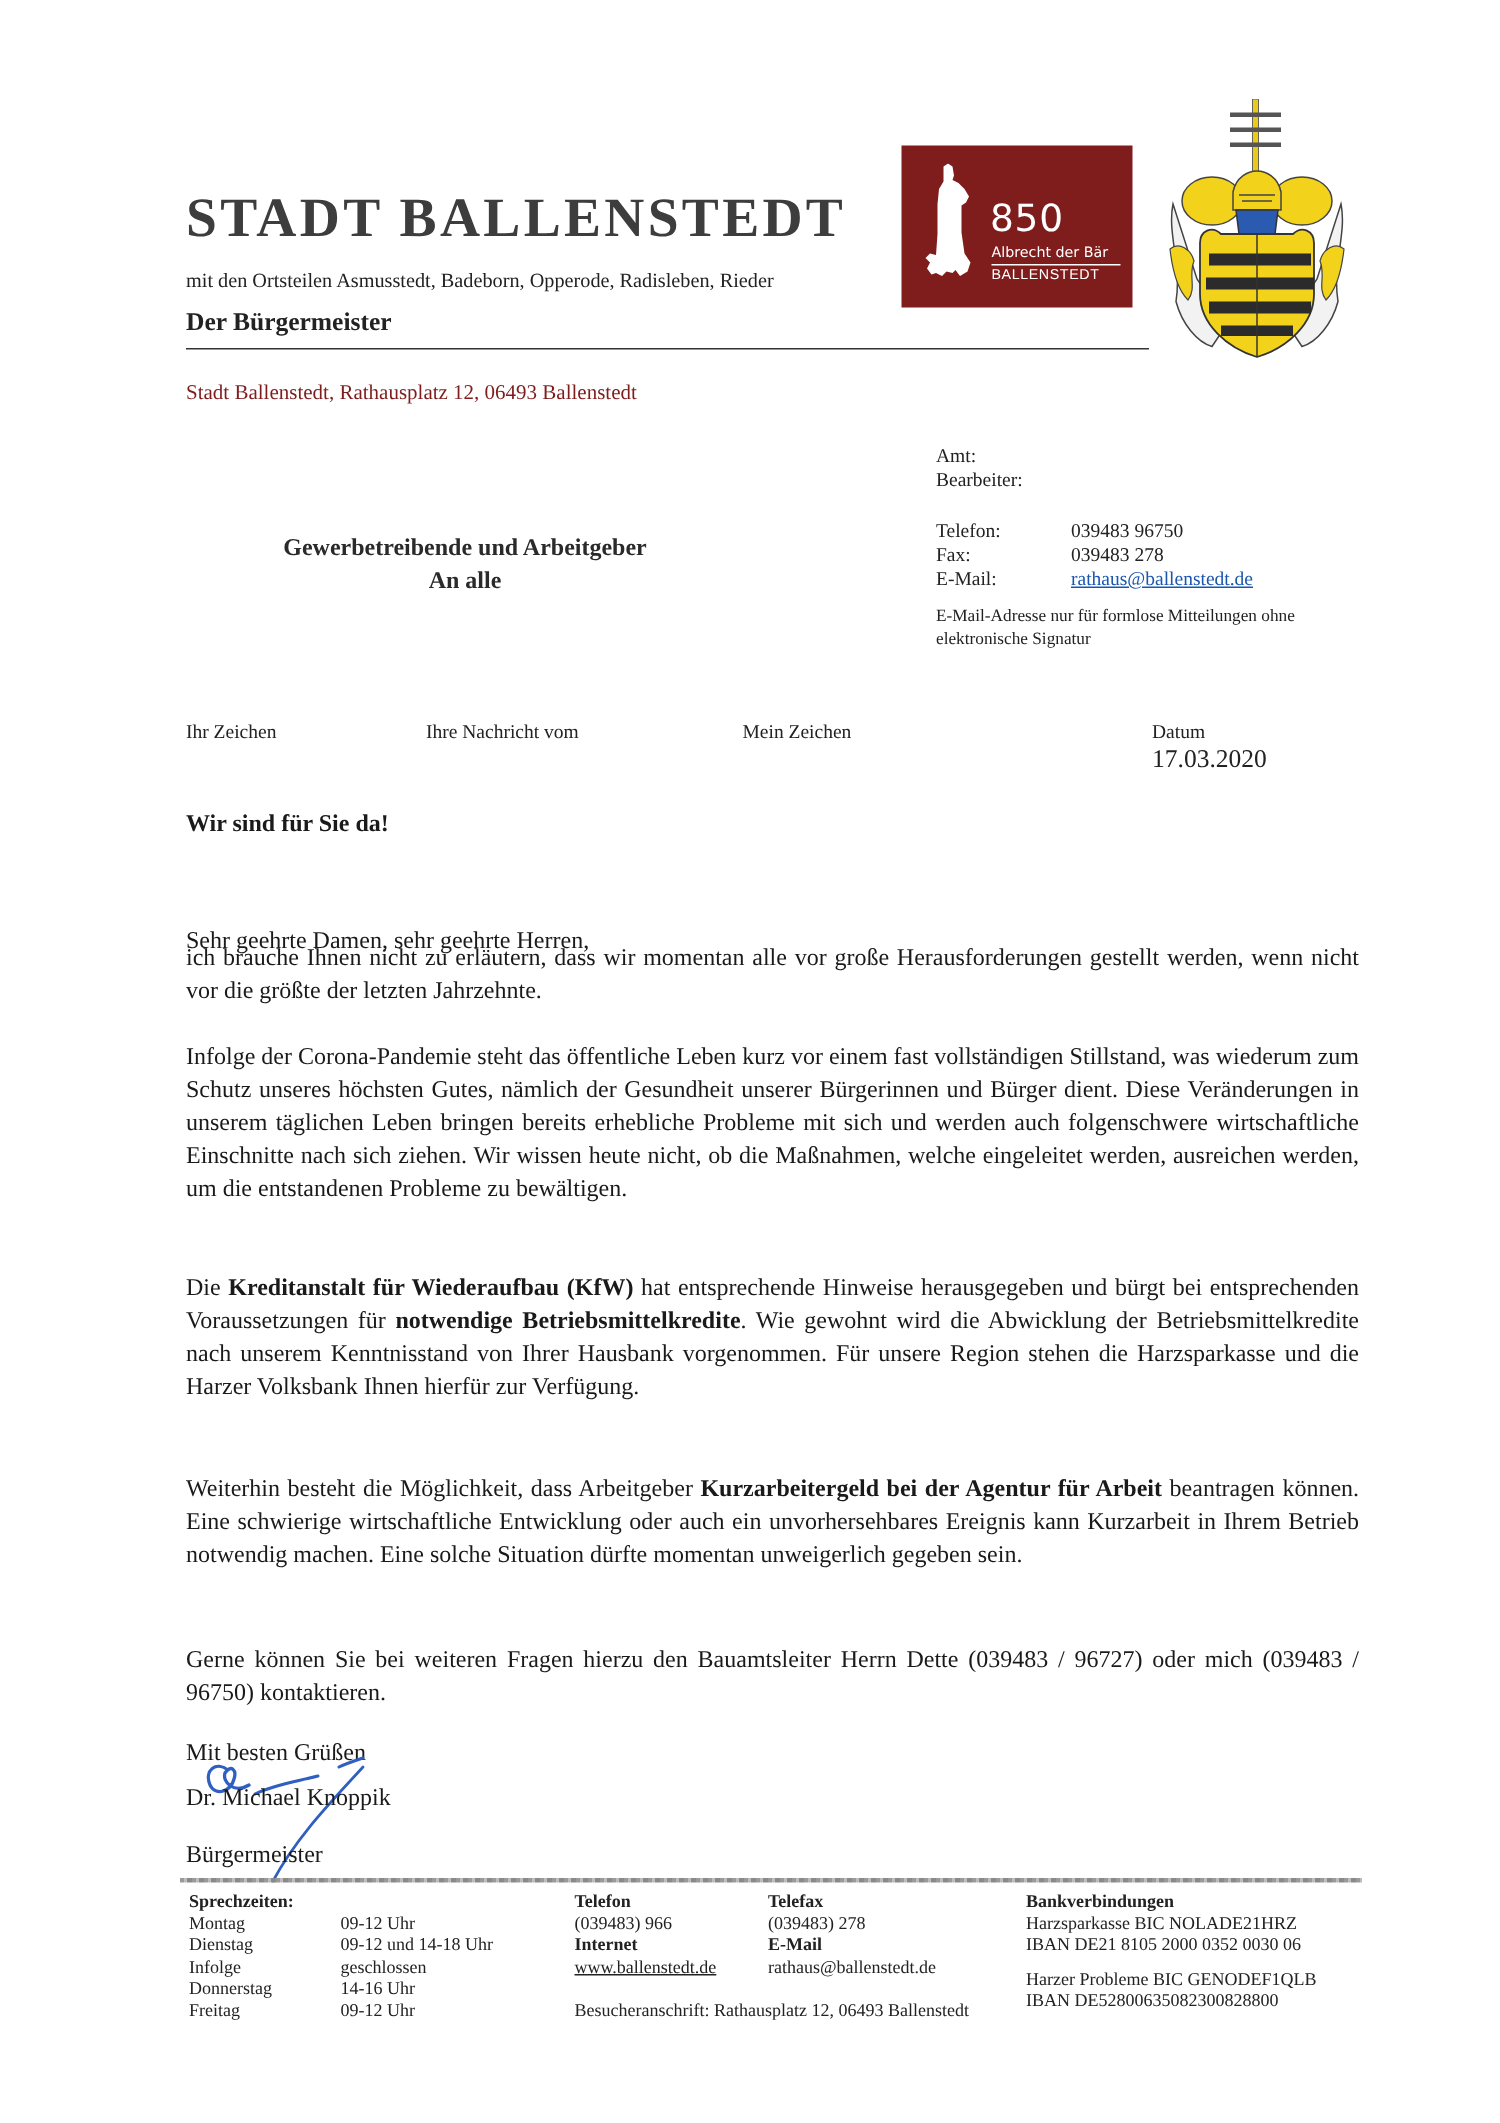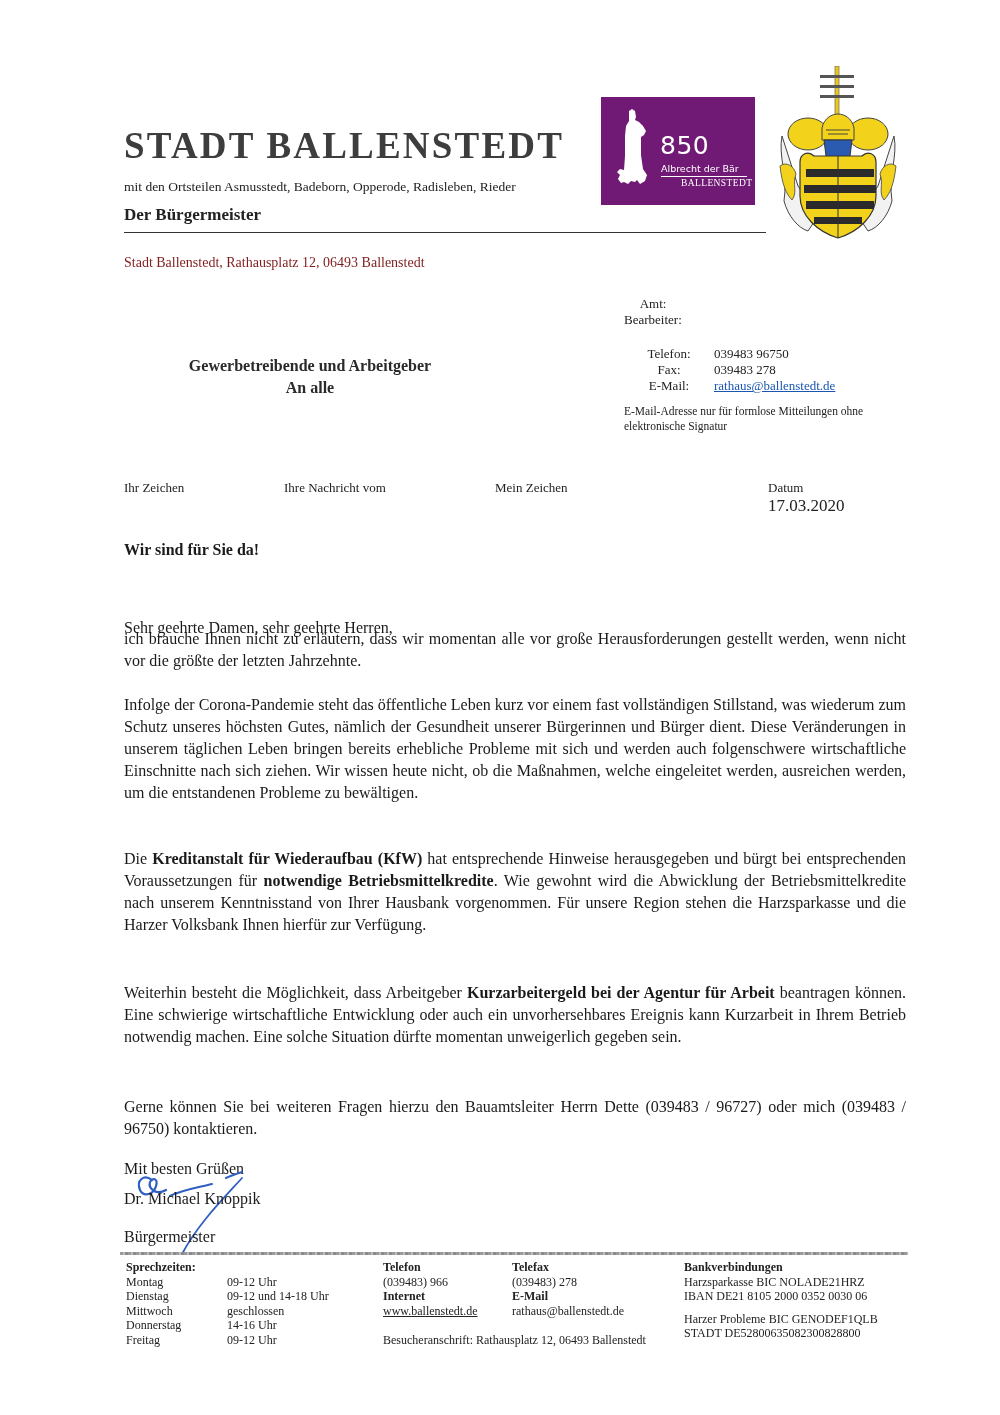--- a/index.html
+++ b/index.html
@@ -8,34 +8,34 @@
   .abs { position: absolute; }
 
   
   .city-title { left: 124px; top: 124px; font-size: 37px; font-weight: bold; letter-spacing: 2.2px; color: #3d3d3d; white-space: nowrap; }
   .districts { left: 124px; top: 179px; font-size: 13.5px; color: #222; white-space: nowrap; }
   .mayor-title { left: 124px; top: 205px; font-size: 17px; font-weight: bold; color: #222; }
   .header-rule { left: 124px; top: 232px; width: 642px; height: 0; border-top: 1.5px solid #333; }
   .sender-line { left: 124px; top: 255px; font-size: 14px; color: #7f1d1d; white-space: nowrap; }
 
   
-  .logo-box { left: 601px; top: 97px; width: 154px; height: 108px; background: #701a75; }
+  .logo-box { left: 601px; top: 97px; width: 154px; height: 108px; background: #7f1d1d; }
   .logo-figure { position: absolute; left: 14px; top: 12px; width: 38px; height: 88px; }
   .logo-number { position: absolute; left: 59px; top: 34px; font-family: "DejaVu Sans", sans-serif; font-size: 25px; color: #ffffff; letter-spacing: 0.5px; }
   .logo-sub1 { position: absolute; left: 60px; top: 66px; font-family: "DejaVu Sans", sans-serif; font-size: 9.5px; color: #ffffff; white-space: nowrap; }
   .logo-rule { position: absolute; left: 60px; top: 79px; width: 86px; border-top: 1px solid #ffffff; }
-  .logo-sub2 { position: absolute; left: 60px; top: 81px; font-family: Liberation Serif, serif; font-size: 9.5px; color: #ffffff; letter-spacing: 0.4px; white-space: nowrap; margin-left: 20px; }
+  .logo-sub2 { position: absolute; left: 60px; top: 81px; font-family: Liberation Sans, sans-serif; font-size: 9.5px; color: #ffffff; letter-spacing: 0.4px; white-space: nowrap; }
 
   
   .coat { left: 778px; top: 66px; width: 120px; height: 178px; }
 
   
   .contact { left: 624px; top: 296px; font-size: 13px; color: #222; line-height: 16px; }
   .contact-row { display: flex; }
-  .contact-row .lbl { width: 58px; text-align: center; }
+  .contact-row .lbl { width: 58px; }
   .contact-gap { height: 16px; }
   .contact-link { color: #1a56b0; text-decoration: underline; }
   .contact-note { left: 624px; top: 404px; font-size: 11.5px; line-height: 15px; color: #222; width: 290px; }
 
   
   .recipient { left: 140px; top: 355px; width: 340px; text-align: center; font-size: 16px; font-weight: bold; line-height: 22px; color: #2a2a2a; }
 
   
   .ref-label { top: 480px; font-size: 13px; color: #222; white-space: nowrap; }
   .ref-date { left: 768px; top: 496px; font-size: 17px; color: #222; }
@@ -178,21 +178,21 @@
 </svg>
 <div class="abs signer-name">Dr. Michael Knoppik</div>
 <div class="abs signer-role">Bürgermeister</div>
 
 <div class="abs footer-rule"></div>
 
 <div class="abs footer f-col1">
   <div class="f-row"><b>Sprechzeiten:</b></div>
   <div class="f-row">Montag</div>
   <div class="f-row">Dienstag</div>
-  <div class="f-row">Mittwoch</div>
+  <div class="f-row">Infolge</div>
   <div class="f-row">Donnerstag</div>
   <div class="f-row">Freitag</div>
 </div>
 <div class="abs footer f-col2">
   <div class="f-row"></div>
   <div class="f-row">09-12 Uhr</div>
   <div class="f-row">09-12 und 14-18 Uhr</div>
   <div class="f-row">geschlossen</div>
   <div class="f-row">14-16 Uhr</div>
   <div class="f-row">09-12 Uhr</div>
@@ -209,14 +209,14 @@
   <div class="f-row"><b>E-Mail</b></div>
   <div class="f-row">rathaus@ballenstedt.de</div>
 </div>
 <div class="abs f-visitor">Besucheranschrift: Rathausplatz 12, 06493 Ballenstedt</div>
 <div class="abs footer f-col5">
   <div class="f-row"><b>Bankverbindungen</b></div>
   <div class="f-row">Harzsparkasse BIC NOLADE21HRZ</div>
   <div class="f-row">IBAN DE21 8105 2000 0352 0030 06</div>
   <div class="f-row" style="height:8px"></div>
   <div class="f-row">Harzer Probleme BIC GENODEF1QLB</div>
-  <div class="f-row">STADT DE52800635082300828800</div>
+  <div class="f-row">IBAN DE52800635082300828800</div>
 </div>
 
 </body></html>

